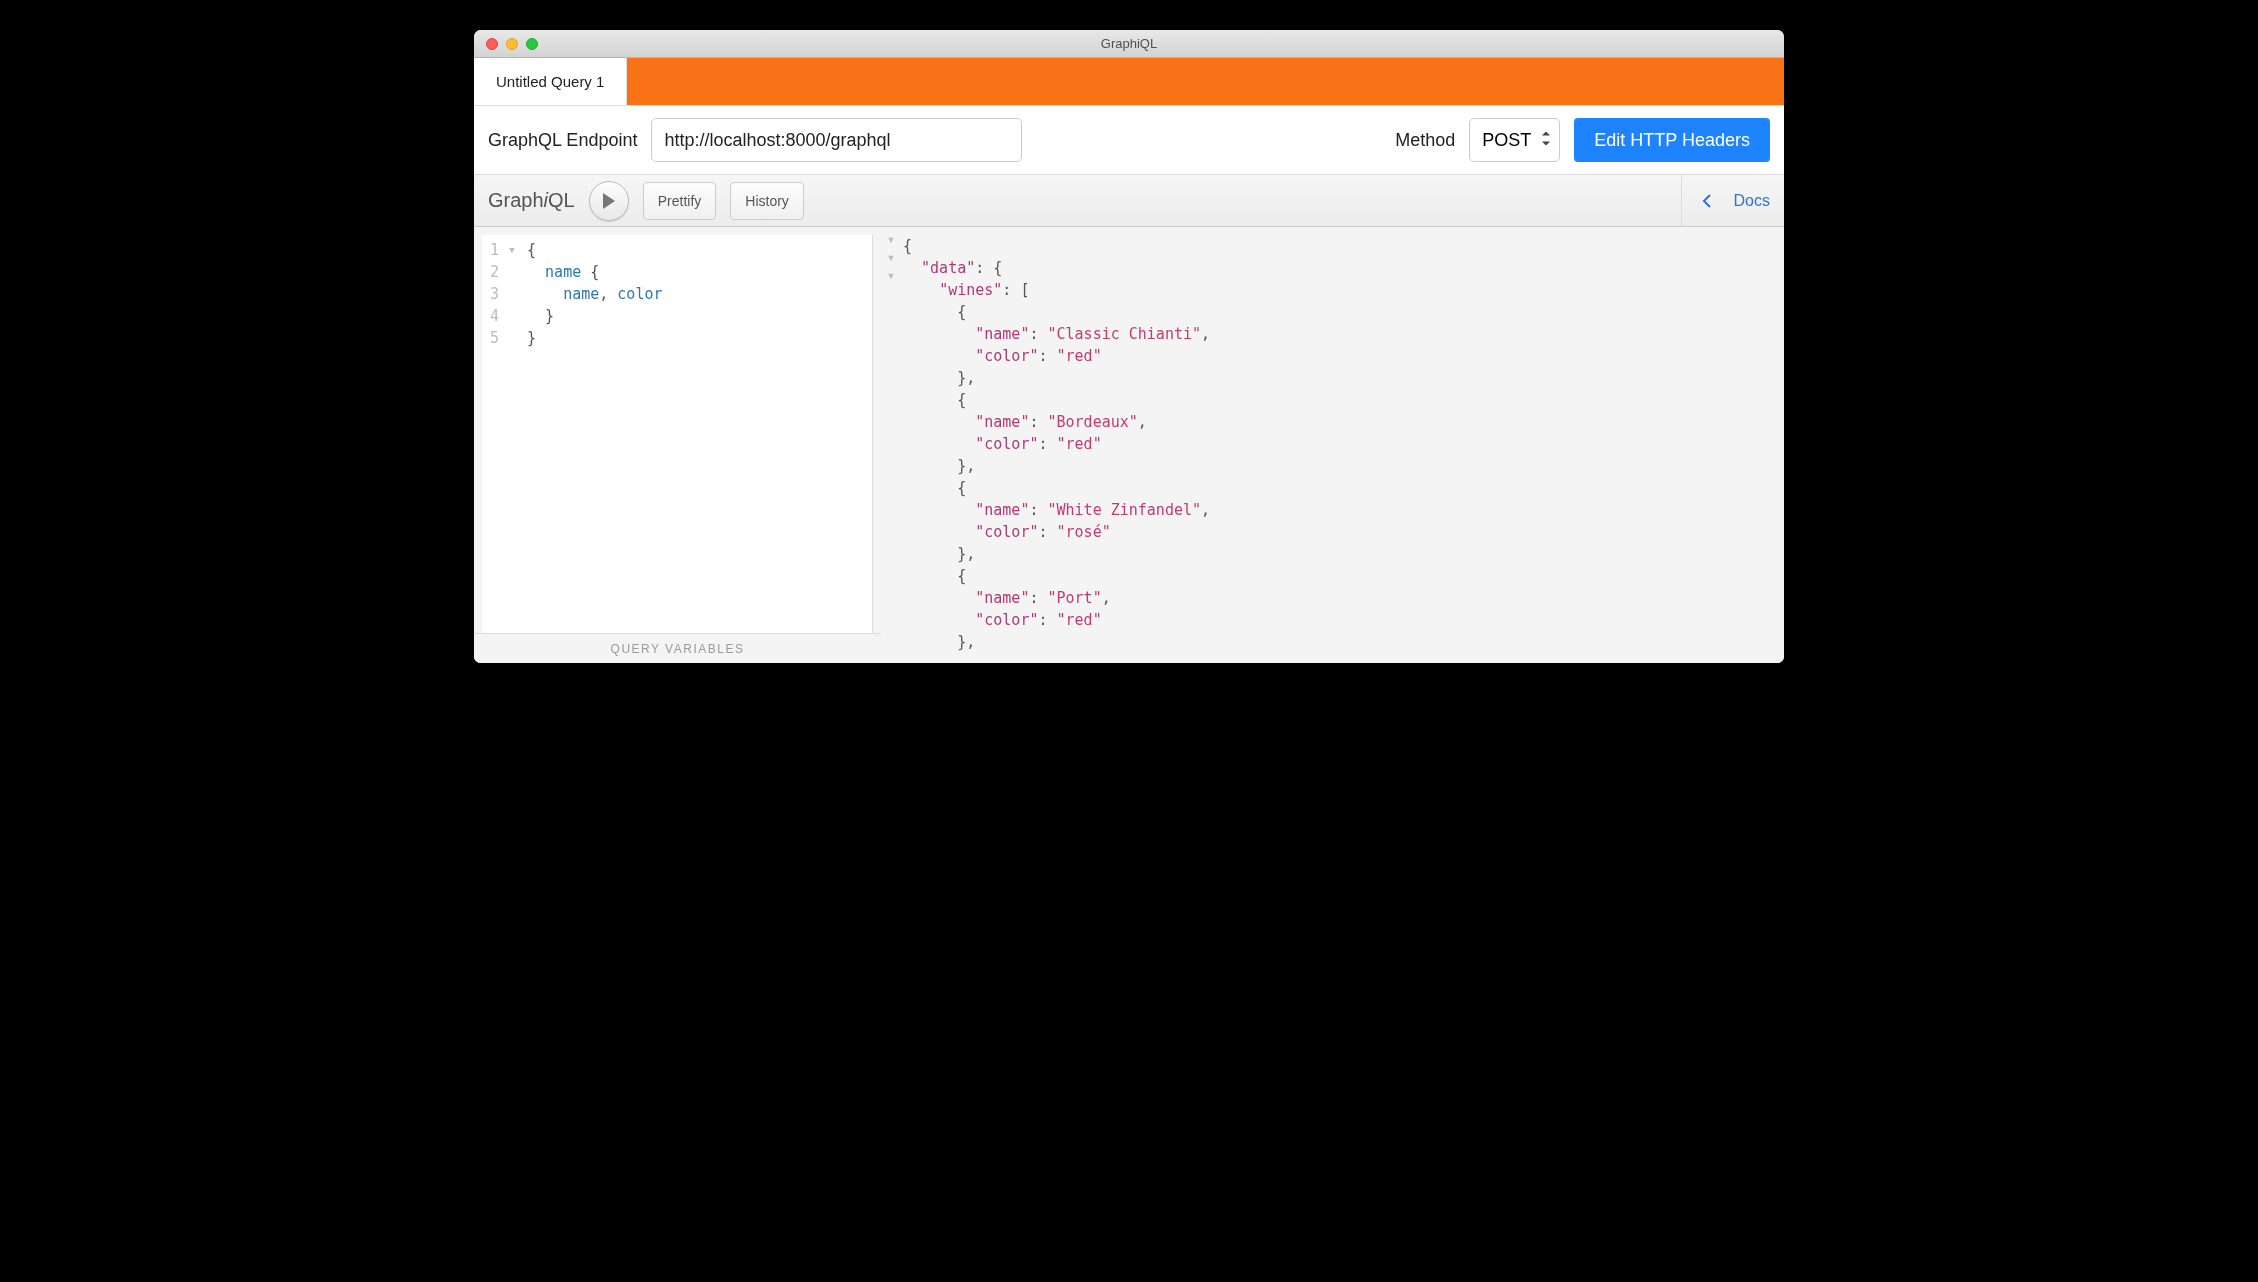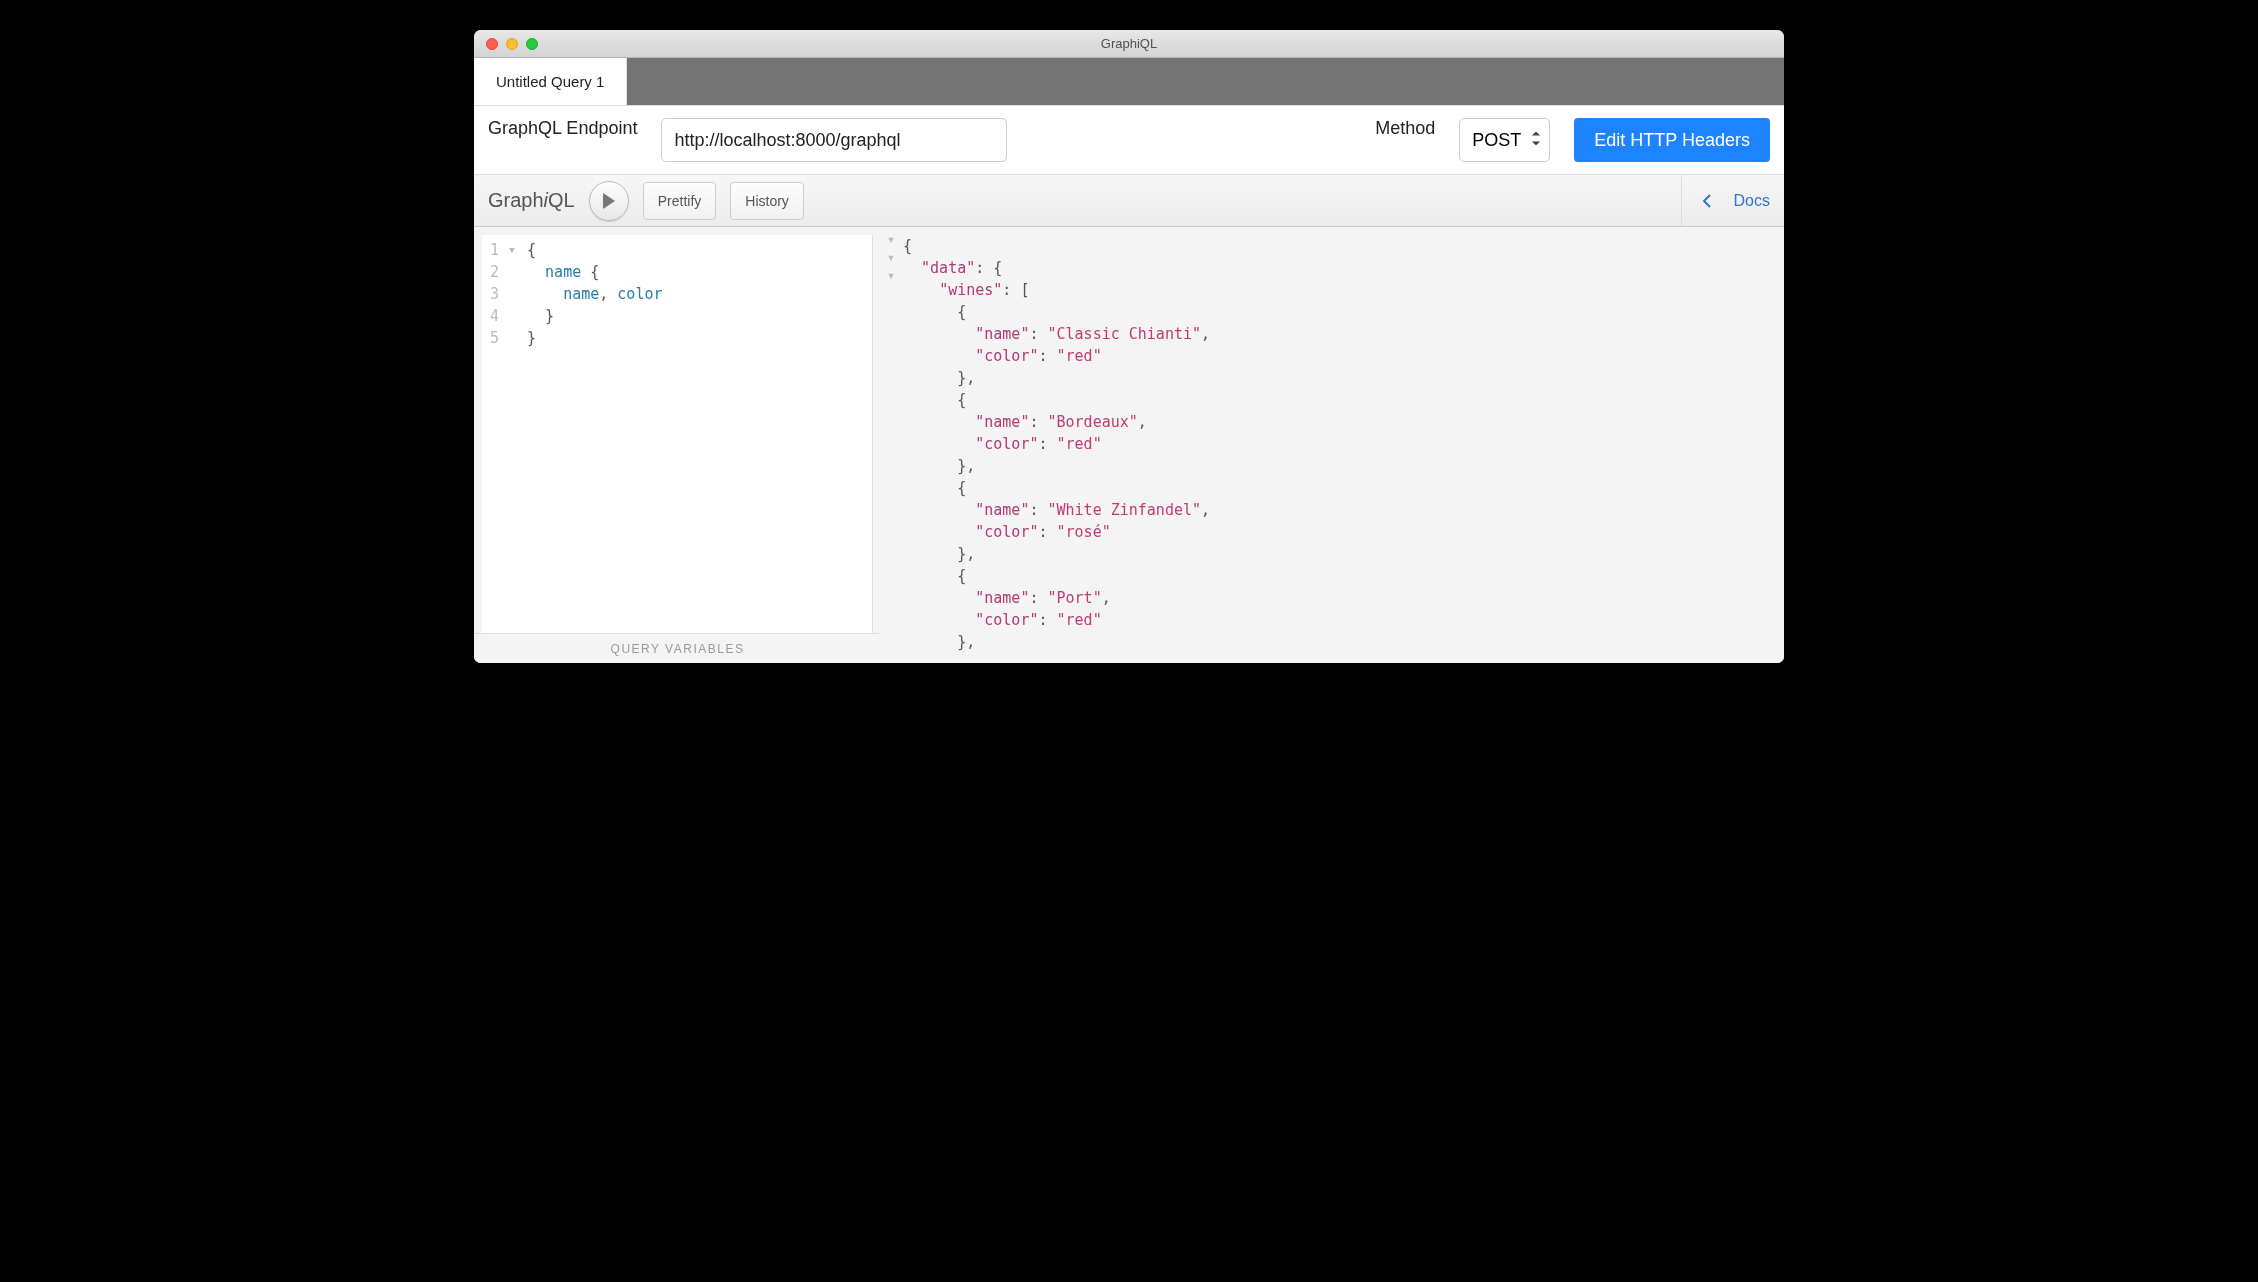--- a/index.html
+++ b/index.html
@@ -39,40 +39,40 @@
 .tl.green { background: #28c940; border: 0.5px solid #1bac2c; }
 .titlebar-title {
   position: absolute;
   left: 0; right: 0;
   text-align: center;
   font-size: 13px;
   color: #505050;
   pointer-events: none;
 }
 .tabs-row {
-  background: #737373;
+  background: #f97316;
   border-bottom: 1px solid #ddd;
   display: flex;
   height: 48px;
 }
 .tab {
   background: #fff;
   border-right: 1px solid #ddd;
   padding: 0 22px;
   display: flex;
   align-items: center;
   font-size: 15px;
   color: #222;
 }
 .endpoint-row {
   background: #fff;
   display: flex;
-  align-items: flex-start;
+  align-items: center;
   padding: 12px 14px;
-  gap: 24px;
+  gap: 14px;
   border-bottom: 1px solid #ddd;
 }
 .endpoint-label {
   font-size: 18px;
   color: #222;
 }
 .endpoint-input {
   flex: 1;
   max-width: 650px;
   height: 44px;

